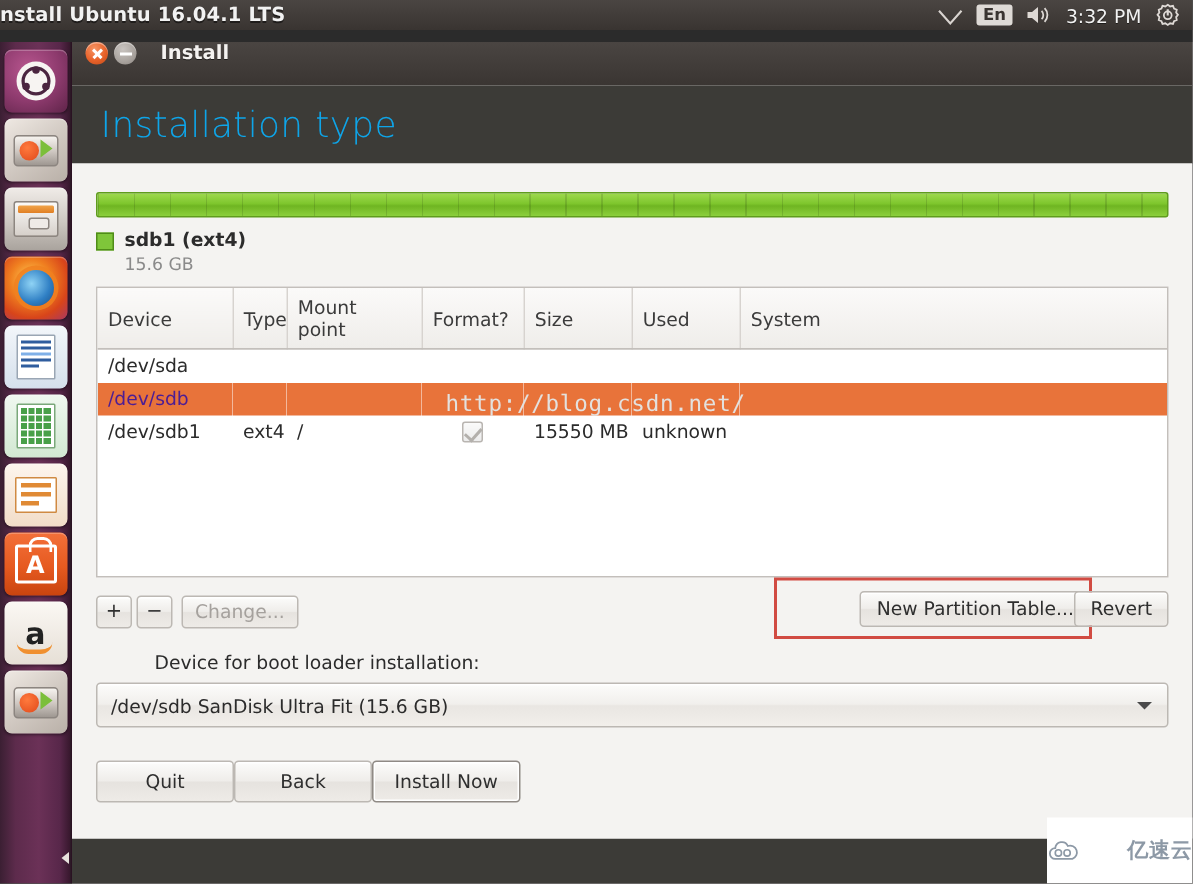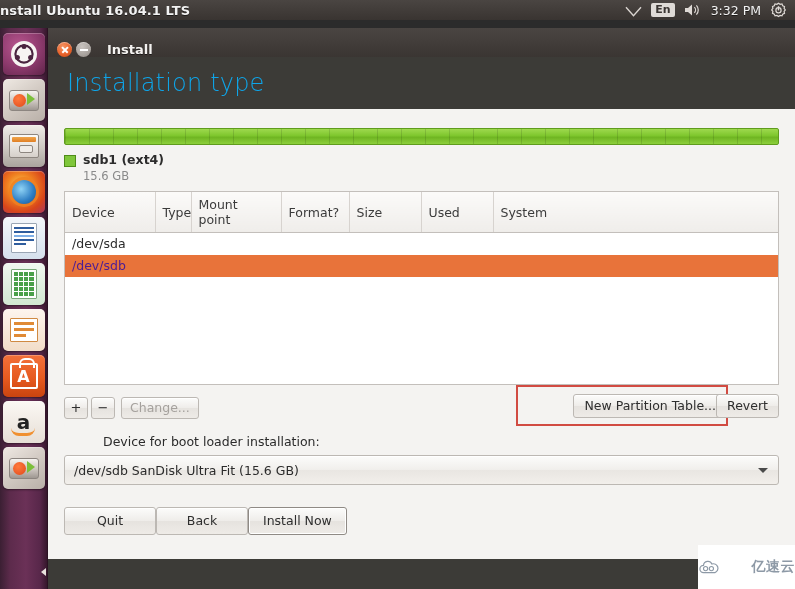--- a/index.html
+++ b/index.html
@@ -127,21 +127,21 @@
     border-right: 5px solid #e8e2dd; border-top: 4px solid transparent; border-bottom: 4px solid transparent;
   }
 
   
   #window {
     position: absolute; left: 48px; top: 28px; width: 747px; height: 561px;
     background: #f5f4f2; display: flex; flex-direction: column;
   }
   #titlebar {
     height: 29px; background: linear-gradient(to bottom, #4a4542 0%, #3a3532 100%);
-    display: flex; align-items: flex-end; padding-left: 9px; flex: none;
+    display: flex; align-items: flex-start; padding-left: 9px; flex: none;
   }
   .wbtn { width: 15px; height: 15px; border-radius: 50%; margin-right: 4px; position: relative; }
   .wbtn-close {
     background: radial-gradient(circle at 40% 32%, #f79565 0%, #e8622a 55%, #c04a18 100%);
     box-shadow: inset 0 1px 0 rgba(255,255,255,.4);
   }
   .wbtn-close:before, .wbtn-close:after {
     content: ""; position: absolute; left: 3.5px; top: 7px; width: 8px; height: 1.6px; background: #fff;
   }
   .wbtn-close:before { transform: rotate(45deg); }
@@ -455,22 +455,34 @@
             </tr>
             <tr class="row-selected">
               <td>/dev/sdb</td>
               <td></td>
               <td></td>
               <td class="col-center"></td>
               <td></td>
               <td></td>
               <td></td>
             </tr>
+            <tr>
+              <td class="indent">/dev/sdb1</td>
+              <td>ext4</td>
+              <td>/</td>
+              <td class="col-center">
+                <span class="fmt-check"></span>
+              </td>
+              <td>15550 MB</td>
+              <td>unknown</td>
+              <td></td>
+            </tr>
           </tbody>
         </table>
+        <div id="watermark-url">http://blog.csdn.net/</div>
       </div>
 
       <div id="toolrow">
         <div class="btn small" id="btn-plus">+</div>
         <div class="btn small" id="btn-minus">−</div>
         <div class="btn small disabled" id="btn-change">Change...</div>
         <div id="redbox"></div>
         <div class="btn" id="btn-newtable">New Partition Table...</div>
         <div class="btn" id="btn-revert">Revert</div>
       </div>

